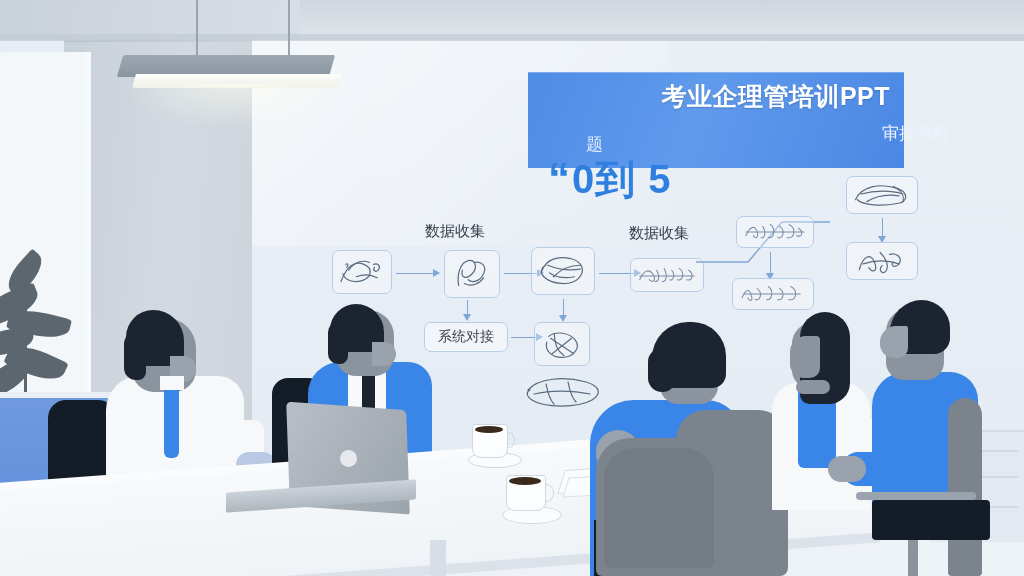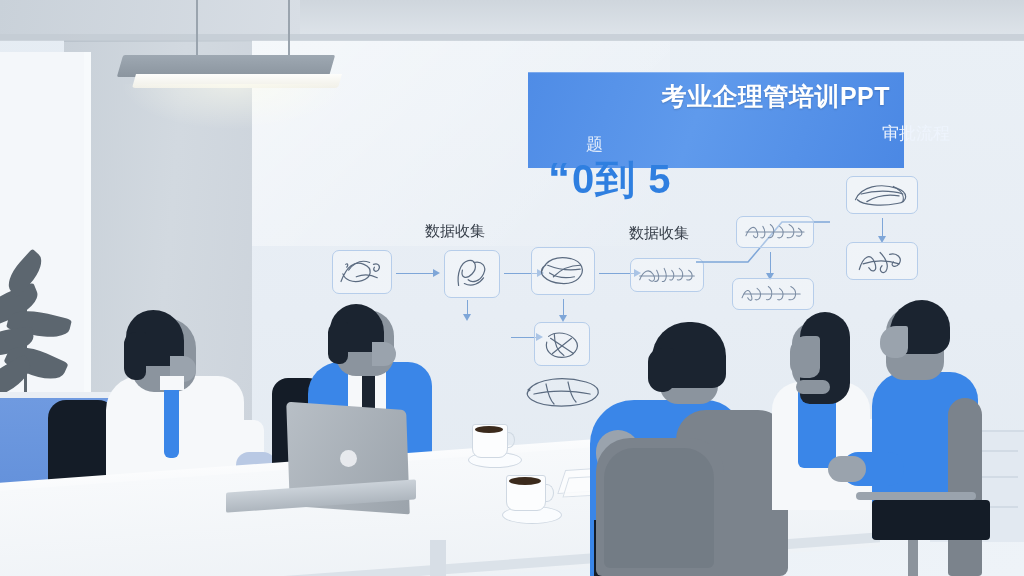--- a/index.html
+++ b/index.html
@@ -274,20 +274,23 @@
       <path d="M42 12 C46 16,44 24,40 22"></path>
       <path d="M50 10 C56 14,54 24,48 22"></path>
       <path d="M60 12 C66 16,64 24,58 22"></path>
       <path d="M8 18 L66 18"></path>
     </svg>
   </div>
 
   <div class="arrow" style="left:463px;top:300px;width:9px;height:22px;">
     <div class="shaft" style="left:3.6px;top:0;width:1.6px;height:15px;"></div>
     <div class="head down" style="left:0;top:14px;"></div>
+  </div>
+  <div class="node label-node" style="left:424px;top:322px;width:84px;height:30px;">
+    <span>系统对接</span>
   </div>
   <div class="arrow" style="left:511px;top:333px;width:34px;height:9px;">
     <div class="shaft" style="left:0;top:3.6px;width:26px;height:1.6px;"></div>
     <div class="head right" style="left:25px;top:0;"></div>
   </div>
 
   <div class="arrow" style="left:559px;top:299px;width:9px;height:24px;">
     <div class="shaft" style="left:3.6px;top:0;width:1.6px;height:17px;"></div>
     <div class="head down" style="left:0;top:16px;"></div>
   </div>

